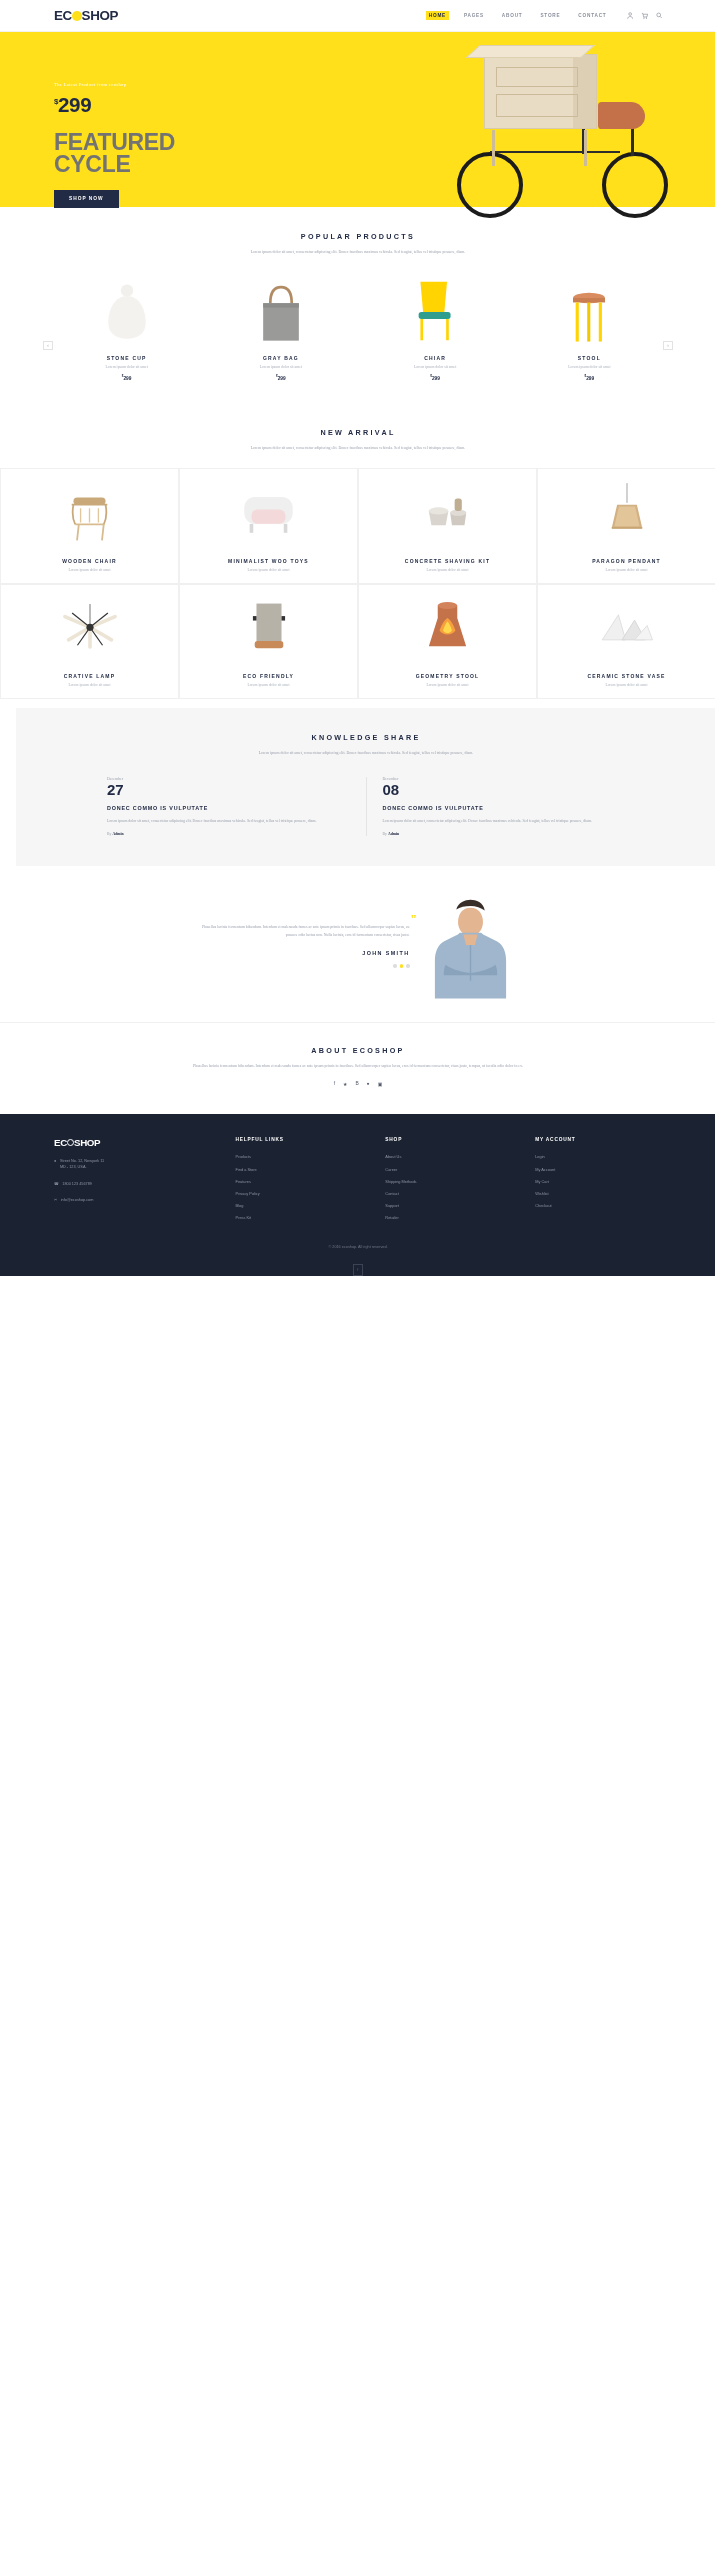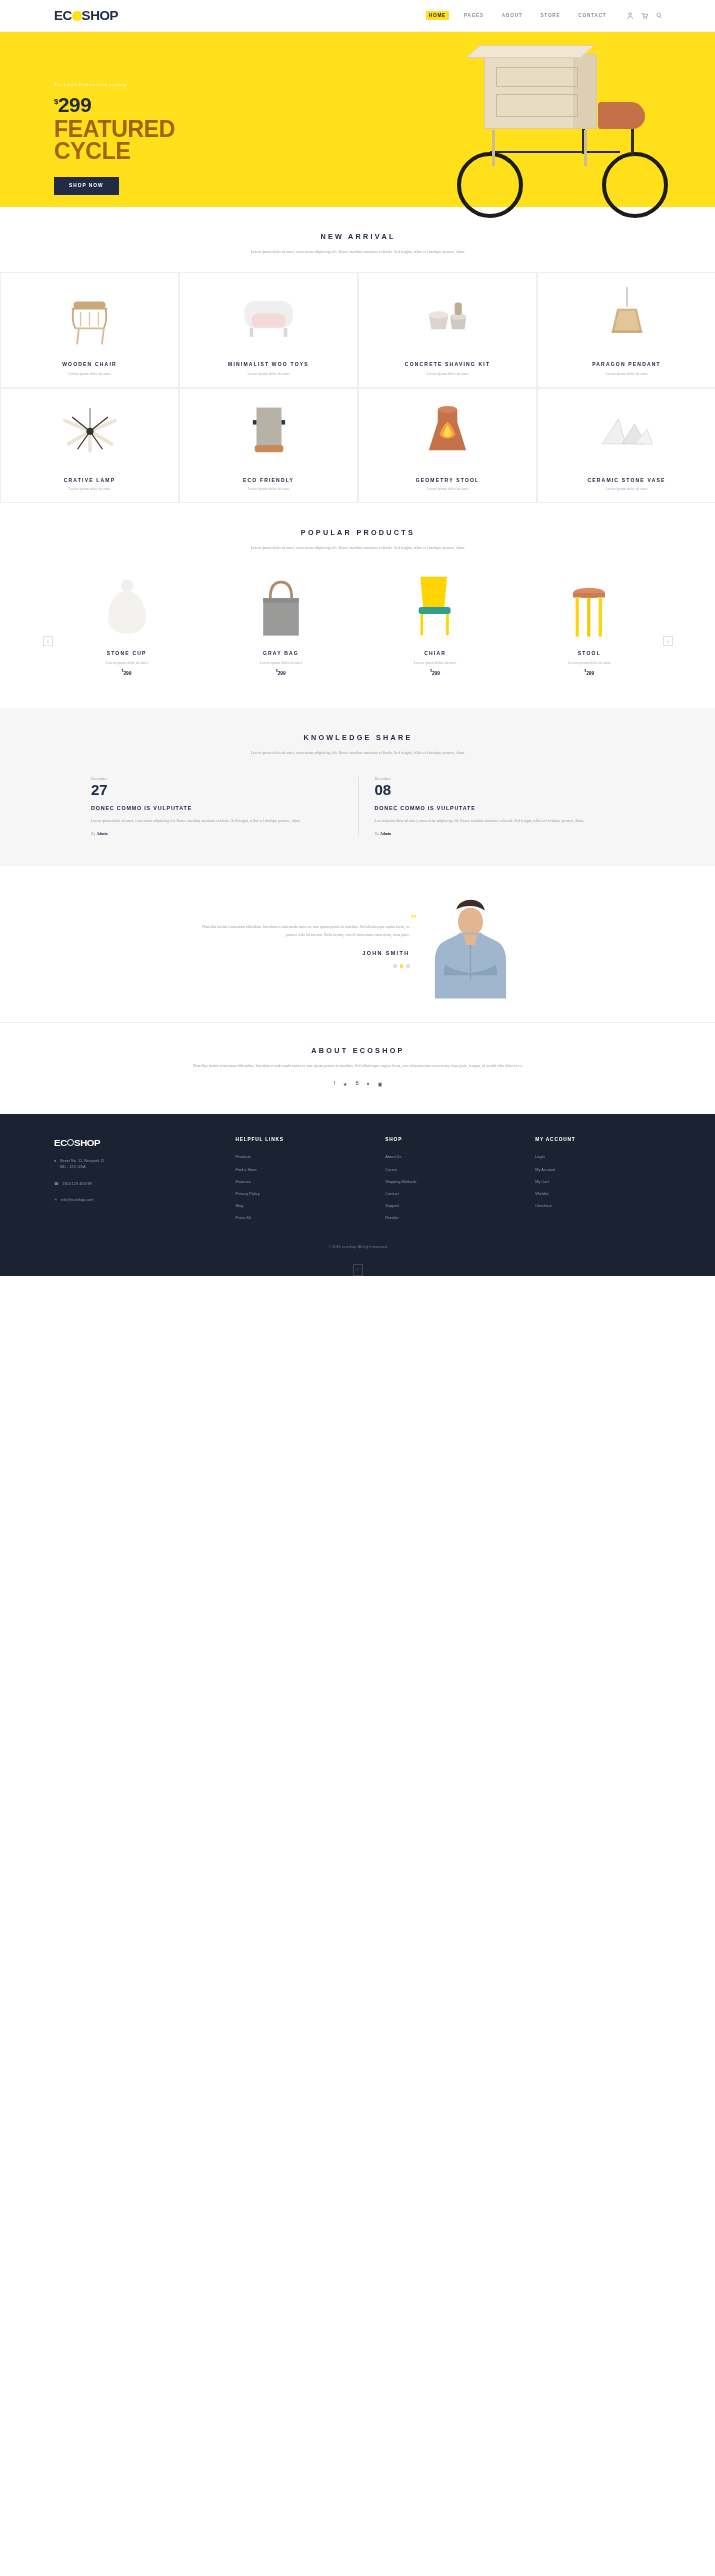--- a/index.html
+++ b/index.html
@@ -39,22 +39,22 @@
   
   .hero {
     position: relative; height: 175px; background: #ffe01b;
     overflow: visible;
   }
   .hero-inner { position: relative; padding: 50px 0 0 54px; width: 295px; z-index: 3; }
   .hero-kicker { font-size: 4.5px; color: #fff; letter-spacing: 0.4px; margin-bottom: 8px; font-family: "Liberation Serif", serif; }
   .hero-price { font-size: 20.6px; font-weight: bold; color: #222b45; line-height: 1; letter-spacing: -0.4px; }
   .hero-price sup { font-size: 8px; vertical-align: super; font-weight: bold; }
   .hero-title {
-    font-size: 23px; font-weight: bold; color: #a16207; line-height: 0.98;
-    letter-spacing: -0.3px; margin-top: 2px; text-transform: uppercase;
+    font-size: 23px; font-weight: bold; color: #737373; line-height: 0.98;
+    letter-spacing: -0.3px; margin-top: 15px; text-transform: uppercase;
   }
   .hero-btn {
     display:inline-block; margin-top: 14.3px; background: #222b45; color: #fff;
     font-size: 4.8px; font-weight: bold; letter-spacing: 1px; text-transform: uppercase;
     padding: 6.3px 15px; border: none; cursor: pointer;
   }
   
   .hero-photo { position: absolute; right: 0; top: 12.5px; width: 268px; height: 206px; z-index: 2; }
   .bike-wheel { position:absolute; border-radius:50%; border: 4.5px solid #1c1c1c; background: transparent; }
   .bike-wheel.back { width: 66px; height: 66px; left: 9px; top: 107px; }
@@ -112,21 +112,21 @@
   .prod .price sup { font-size:3px; }
   .car-arrow {
     position:absolute; top: 70px; width: 9.8px; height: 9.8px; border:0.9px solid #e2e2e2;
     display:flex; align-items:center; justify-content:center; font-size: 4.5px; color:#9aa0ad;
     background:#fff; cursor:pointer;
   }
   .car-arrow.left { left: 43px; }
   .car-arrow.right { right: 43px; }
 
   
-  .knowledge { background:#f6f6f6; padding: 25px 12px 30px; margin-top: 9px; }
+  .knowledge { background:#f6f6f6; padding: 25px 12px 30px; margin-top: 9px; margin-left: 16px; }
   .blog-row { display:flex; justify-content:center; gap: 0; margin-top: 19.7px; padding: 0 63px; }
   .blog-card { flex:1; padding: 0 16px; }
   .blog-card + .blog-card { border-left: 0.9px solid #e4e4e4; }
   .blog-month { font-size:3.9px; color:#9aa0ad; font-family:"Liberation Serif", serif;}
   .blog-day { font-size: 15px; font-weight:bold; color:#222b45; line-height:1.15; }
   .blog-title { font-size:5.4px; font-weight:bold; letter-spacing:0.8px; color:#222b45; text-transform:uppercase; margin-top:6.3px;}
   .blog-text { font-size:3.8px; line-height:1.85; color:#9aa0ad; margin-top:7.2px; font-family:"Liberation Serif", serif;}
   .blog-by { font-size:3.8px; color:#9aa0ad; margin-top:7.2px; font-family:"Liberation Serif", serif;}
   .blog-by b { color:#222b45; }
 
@@ -230,20 +230,86 @@
       </div>
     </div>
     <div class="hero-inner">
       <div class="hero-kicker">The Latest Product from ecoshop</div>
       <div class="hero-price"><sup>$</sup><span>299</span></div>
       <div class="hero-title">
         <div>FEATURED</div>
         <div>CYCLE</div>
       </div>
       <button class="hero-btn">SHOP NOW</button>
+    </div>
+  </div>
+
+  <div class="section">
+    <div class="sec-title">POPULAR PRODUCTS</div>
+    <div class="sec-sub">Lorem ipsum dolor sit amet, consectetur adipiscing elit. Donec faucibus maximus vehicula. Sed feugiat, tellus vel tristique posuere, diam.</div>
+    <div class="carousel">
+      <div class="car-arrow left">‹</div>
+      <div class="car-arrow right">›</div>
+      <div class="carousel-row">
+
+        <div class="prod">
+          <div class="thumb">
+            <svg width="52" height="66" viewBox="0 0 58 74">
+              <circle cx="29" cy="12" r="7" fill="#f2f0ec"></circle>
+              <path d="M29 18c-13 0-21 14-21 30 0 12 9 18 21 18s21-6 21-18c0-16-8-30-21-30z" fill="#f4f2ee"></path>
+            </svg>
+          </div>
+          <div class="name">STONE CUP</div>
+          <div class="desc">Lorem ipsum dolor sit amet</div>
+          <div class="price"><sup>$</sup><span>299</span></div>
+        </div>
+
+        <div class="prod">
+          <div class="thumb">
+            <svg width="50" height="66" viewBox="0 0 56 74">
+              <path d="M16 26c0-12 4-18 12-18s12 6 12 18" fill="none" stroke="#b08b63" stroke-width="3"></path>
+              <rect x="8" y="26" width="40" height="42" fill="#9a9a99"></rect>
+              <rect x="8" y="26" width="40" height="5" fill="#8c8c8b"></rect>
+            </svg>
+          </div>
+          <div class="name">GRAY BAG</div>
+          <div class="desc">Lorem ipsum dolor sit amet</div>
+          <div class="price"><sup>$</sup><span>299</span></div>
+        </div>
+
+        <div class="prod">
+          <div class="thumb">
+            <svg width="55" height="70" viewBox="0 0 62 78">
+              <path d="M14 6h30l-3 34H17z" fill="#ffd400"></path>
+              <rect x="12" y="40" width="36" height="8" rx="3" fill="#2f9e8f"></rect>
+              <rect x="14" y="48" width="3" height="24" fill="#ffd400"></rect>
+              <rect x="43" y="48" width="3" height="24" fill="#ffd400"></rect>
+            </svg>
+          </div>
+          <div class="name">CHIAR</div>
+          <div class="desc">Lorem ipsum dolor sit amet</div>
+          <div class="price"><sup>$</sup><span>299</span></div>
+        </div>
+
+        <div class="prod">
+          <div class="thumb">
+            <svg width="50" height="64" viewBox="0 0 56 72">
+              <ellipse cx="28" cy="18" rx="18" ry="6" fill="#d98c5f"></ellipse>
+              <rect x="10" y="18" width="36" height="5" fill="#c97e52"></rect>
+              <rect x="13" y="23" width="3.5" height="44" fill="#ffd400"></rect>
+              <rect x="39" y="23" width="3.5" height="44" fill="#ffd400"></rect>
+              <rect x="26" y="23" width="3.5" height="44" fill="#f2c800"></rect>
+            </svg>
+          </div>
+          <div class="name">STOOL</div>
+          <div class="desc">Lorem ipsum dolor sit amet</div>
+          <div class="price"><sup>$</sup><span>299</span></div>
+        </div>
+
+      </div>
     </div>
   </div>
 
   <div class="section">
     <div class="sec-title">NEW ARRIVAL</div>
     <div class="sec-sub">Lorem ipsum dolor sit amet, consectetur adipiscing elit. Donec faucibus maximus vehicula. Sed feugiat, tellus vel tristique posuere, diam.</div>
     <div class="grid">
 
       <div class="cell">
         <div class="thumb">
@@ -356,86 +422,20 @@
             <path d="M44 40 L58 24 L64 40 Z" fill="#f4f4f4" stroke="#dedede"></path>
           </svg>
         </div>
         <div class="name">CERAMIC STONE VASE</div>
         <div class="desc">Lorem ipsum dolor sit amet</div>
       </div>
 
     </div>
   </div>
 
-  <div class="section">
-    <div class="sec-title">POPULAR PRODUCTS</div>
-    <div class="sec-sub">Lorem ipsum dolor sit amet, consectetur adipiscing elit. Donec faucibus maximus vehicula. Sed feugiat, tellus vel tristique posuere, diam.</div>
-    <div class="carousel">
-      <div class="car-arrow left">‹</div>
-      <div class="car-arrow right">›</div>
-      <div class="carousel-row">
-
-        <div class="prod">
-          <div class="thumb">
-            <svg width="52" height="66" viewBox="0 0 58 74">
-              <circle cx="29" cy="12" r="7" fill="#f2f0ec"></circle>
-              <path d="M29 18c-13 0-21 14-21 30 0 12 9 18 21 18s21-6 21-18c0-16-8-30-21-30z" fill="#f4f2ee"></path>
-            </svg>
-          </div>
-          <div class="name">STONE CUP</div>
-          <div class="desc">Lorem ipsum dolor sit amet</div>
-          <div class="price"><sup>$</sup><span>299</span></div>
-        </div>
-
-        <div class="prod">
-          <div class="thumb">
-            <svg width="50" height="66" viewBox="0 0 56 74">
-              <path d="M16 26c0-12 4-18 12-18s12 6 12 18" fill="none" stroke="#b08b63" stroke-width="3"></path>
-              <rect x="8" y="26" width="40" height="42" fill="#9a9a99"></rect>
-              <rect x="8" y="26" width="40" height="5" fill="#8c8c8b"></rect>
-            </svg>
-          </div>
-          <div class="name">GRAY BAG</div>
-          <div class="desc">Lorem ipsum dolor sit amet</div>
-          <div class="price"><sup>$</sup><span>299</span></div>
-        </div>
-
-        <div class="prod">
-          <div class="thumb">
-            <svg width="55" height="70" viewBox="0 0 62 78">
-              <path d="M14 6h30l-3 34H17z" fill="#ffd400"></path>
-              <rect x="12" y="40" width="36" height="8" rx="3" fill="#2f9e8f"></rect>
-              <rect x="14" y="48" width="3" height="24" fill="#ffd400"></rect>
-              <rect x="43" y="48" width="3" height="24" fill="#ffd400"></rect>
-            </svg>
-          </div>
-          <div class="name">CHIAR</div>
-          <div class="desc">Lorem ipsum dolor sit amet</div>
-          <div class="price"><sup>$</sup><span>299</span></div>
-        </div>
-
-        <div class="prod">
-          <div class="thumb">
-            <svg width="50" height="64" viewBox="0 0 56 72">
-              <ellipse cx="28" cy="18" rx="18" ry="6" fill="#d98c5f"></ellipse>
-              <rect x="10" y="18" width="36" height="5" fill="#c97e52"></rect>
-              <rect x="13" y="23" width="3.5" height="44" fill="#ffd400"></rect>
-              <rect x="39" y="23" width="3.5" height="44" fill="#ffd400"></rect>
-              <rect x="26" y="23" width="3.5" height="44" fill="#f2c800"></rect>
-            </svg>
-          </div>
-          <div class="name">STOOL</div>
-          <div class="desc">Lorem ipsum dolor sit amet</div>
-          <div class="price"><sup>$</sup><span>299</span></div>
-        </div>
-
-      </div>
-    </div>
-  </div>
-
   <div class="knowledge">
     <div class="sec-title">KNOWLEDGE SHARE</div>
     <div class="sec-sub">Lorem ipsum dolor sit amet, consectetur adipiscing elit. Donec faucibus maximus vehicula. Sed feugiat, tellus vel tristique posuere, diam.</div>
     <div class="blog-row">
 
       <div class="blog-card">
         <div class="blog-month">December</div>
         <div class="blog-day">27</div>
         <div class="blog-title">DONEC COMMO IS VULPUTATE</div>
         <div class="blog-text">Lorem ipsum dolor sit amet, consectetur adipiscing elit. Donec faucibus maximus vehicula. Sed feugiat, tellus vel tristique posuere, diam.</div>

